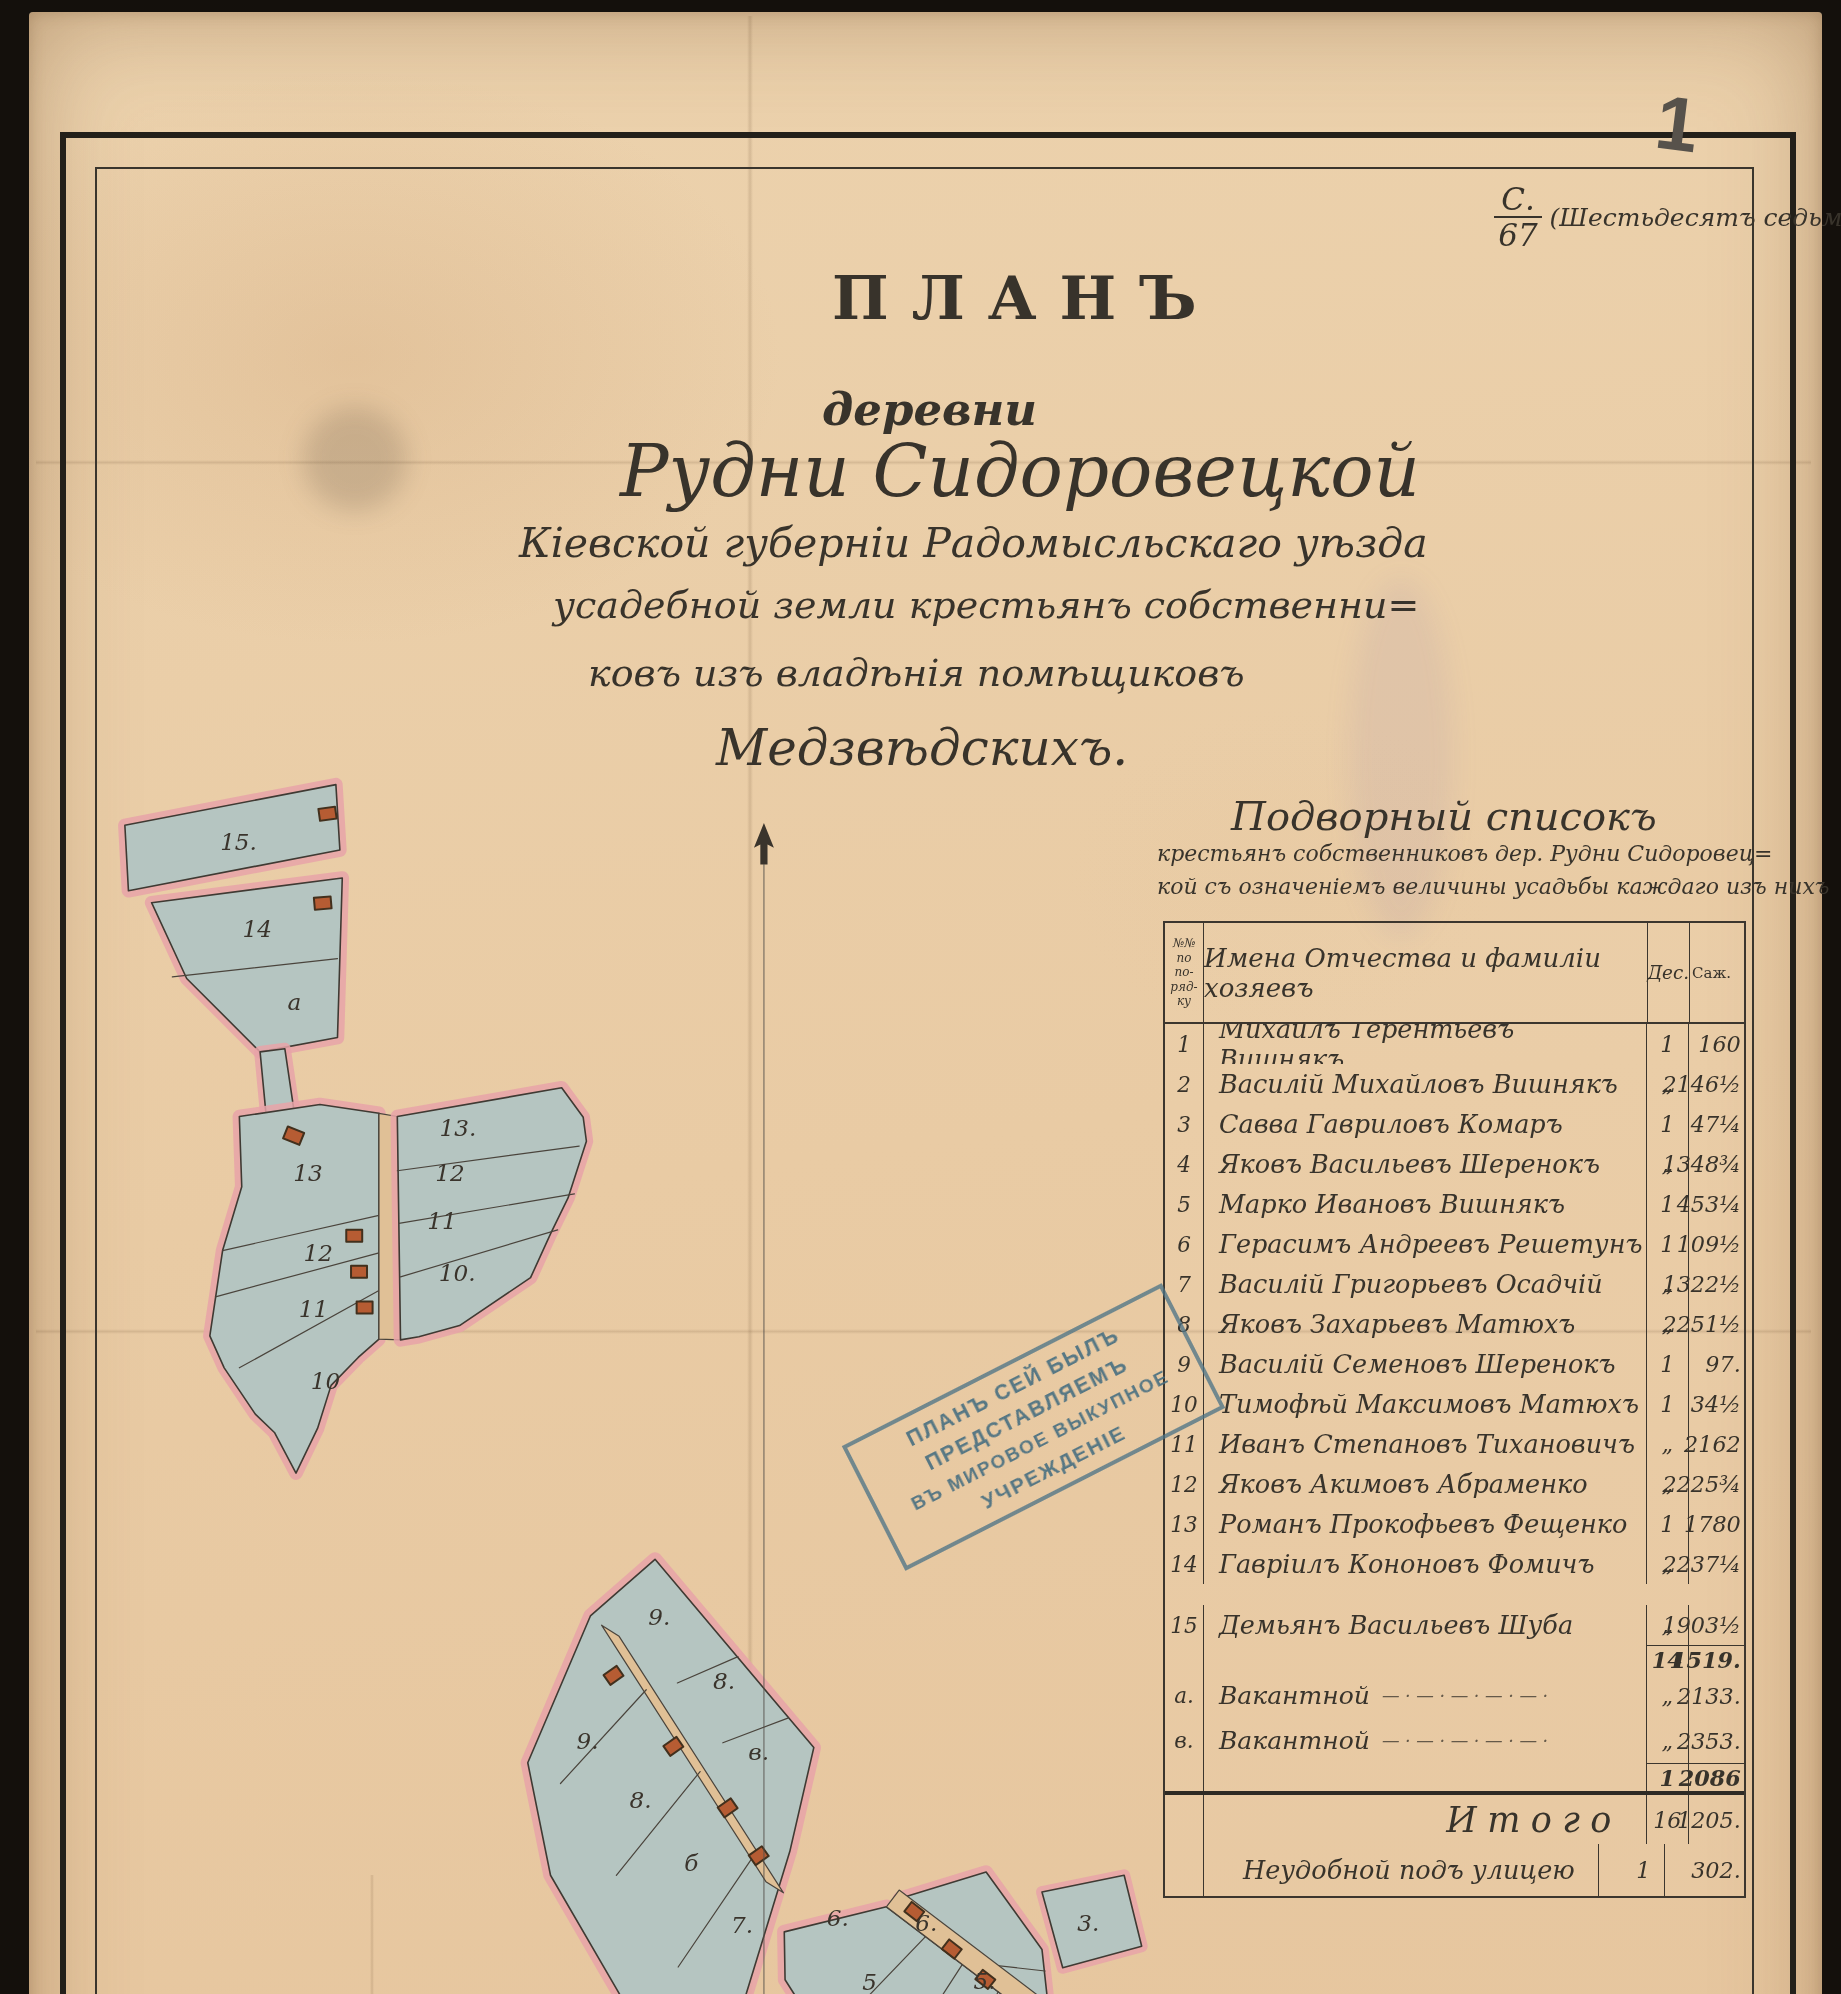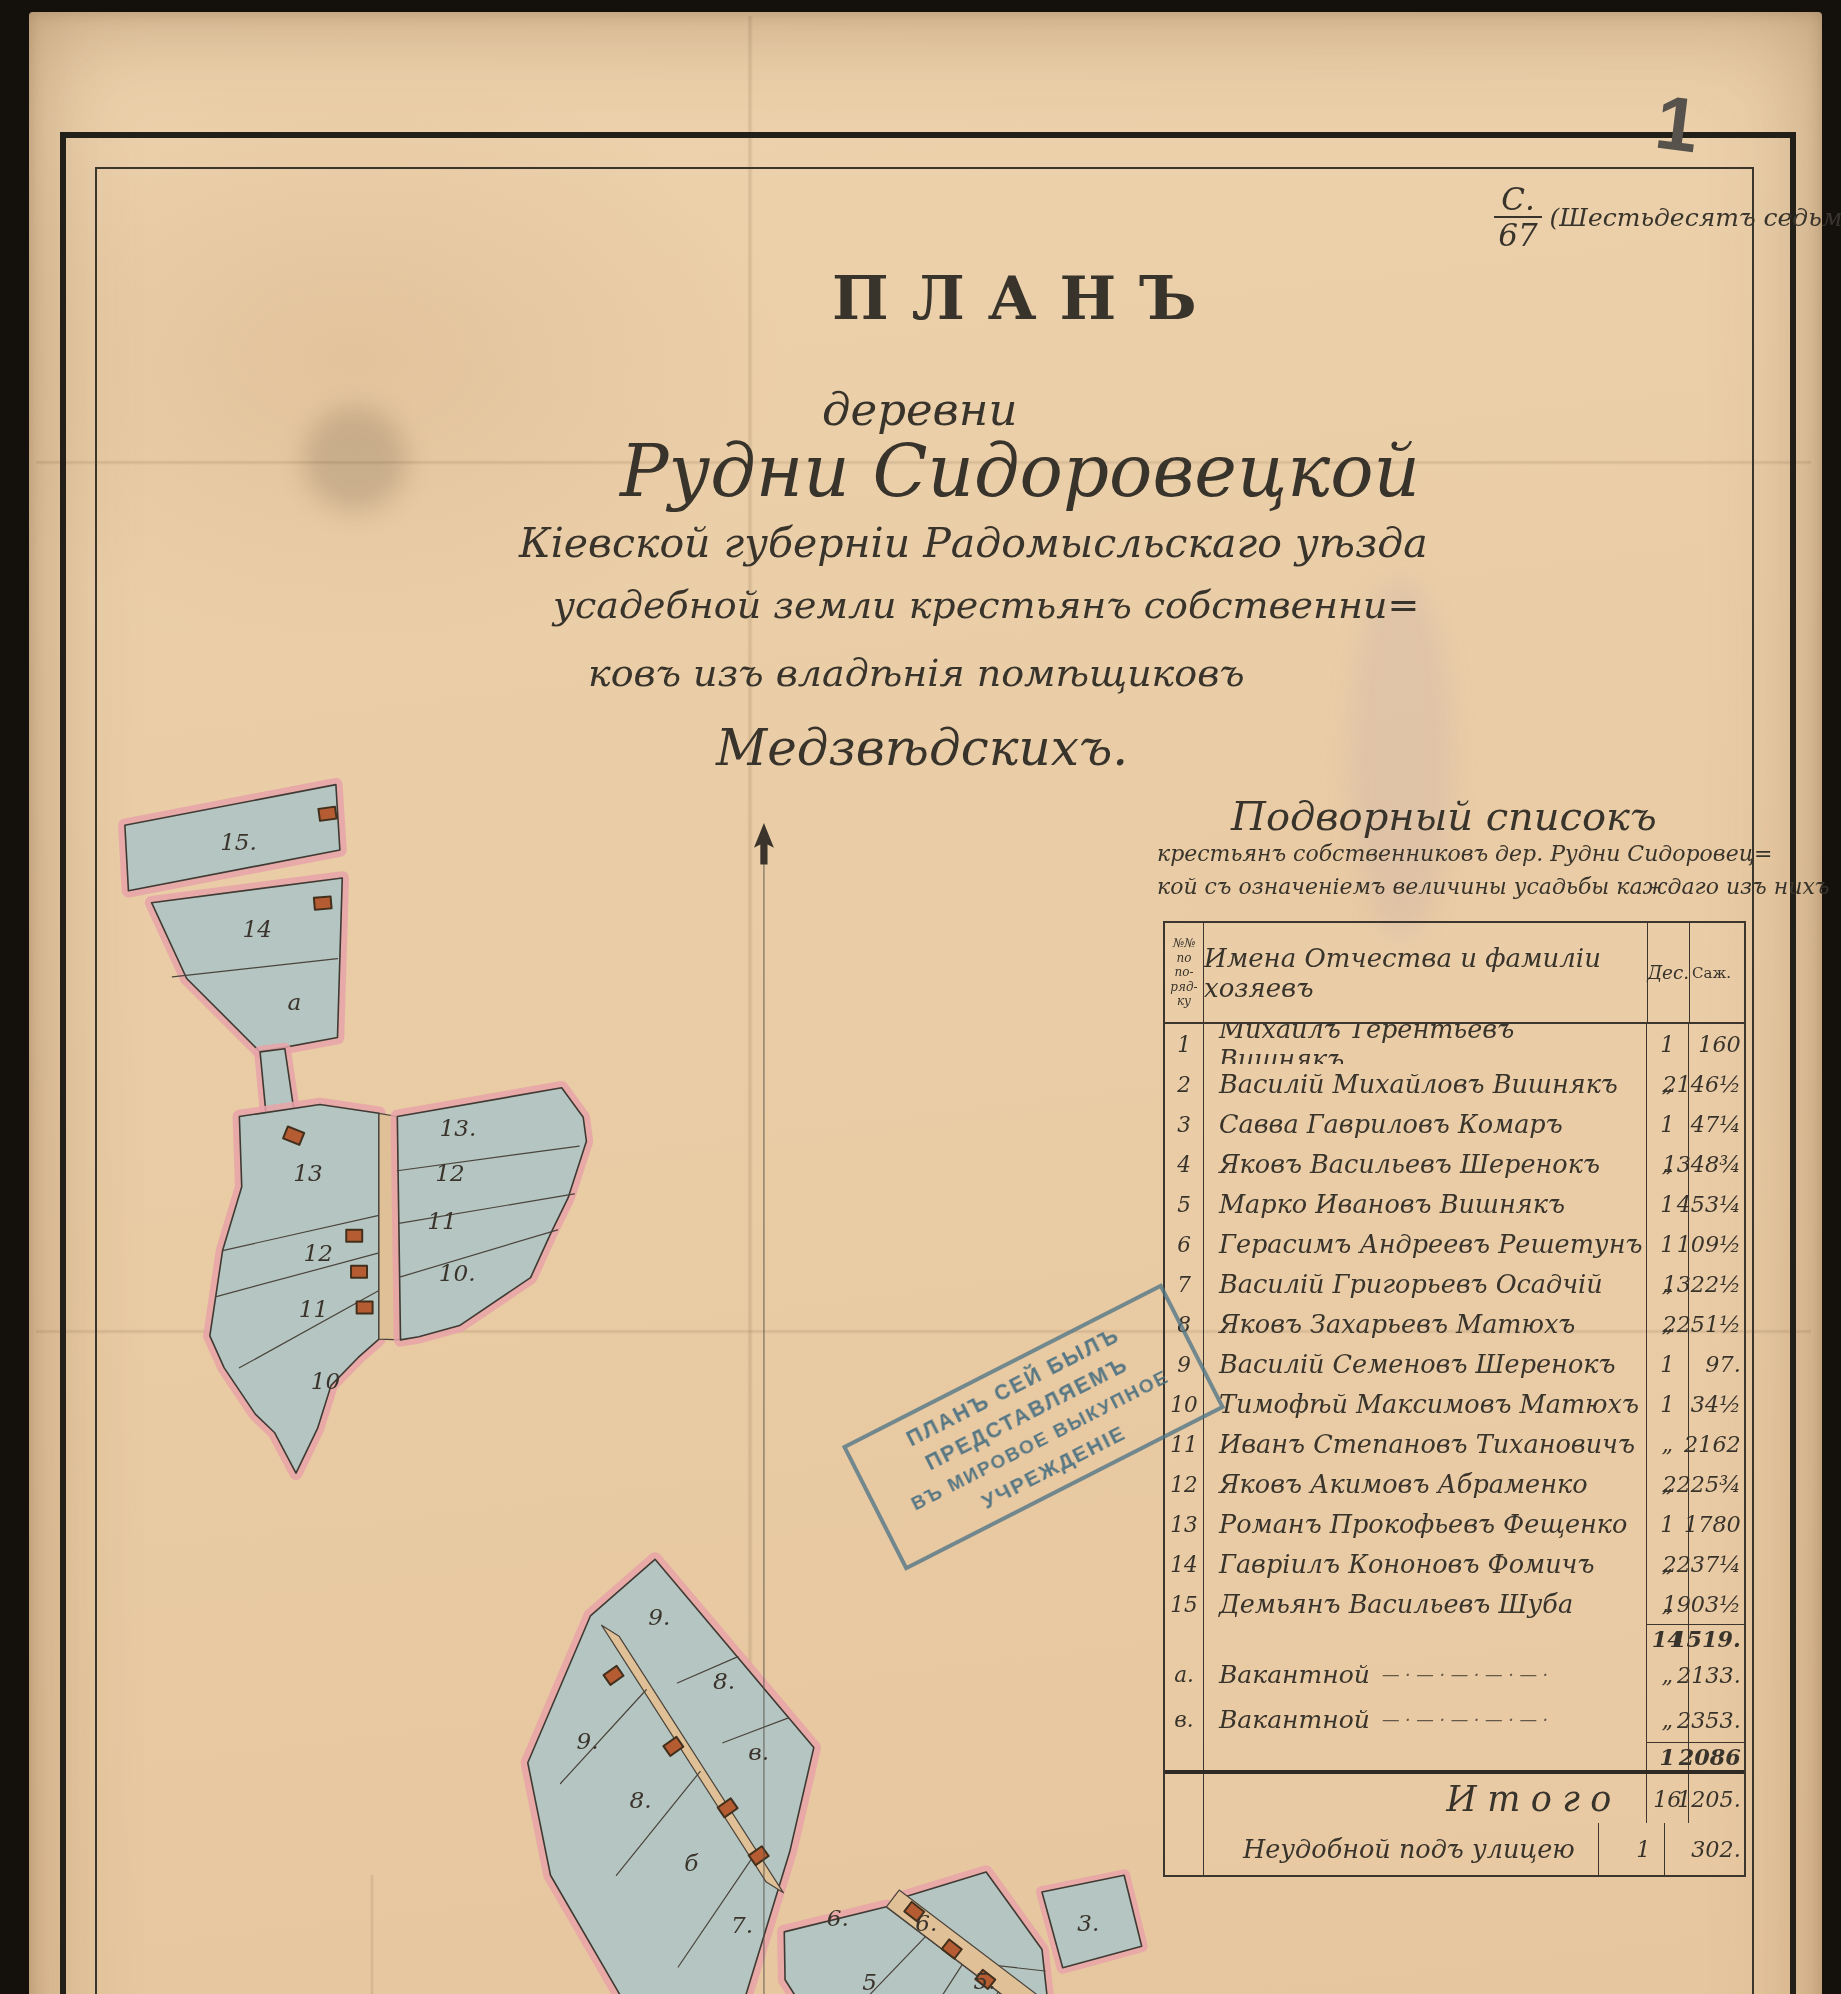--- a/index.html
+++ b/index.html
@@ -73,21 +73,21 @@
   <div class="t" style="left:1656px;top:80px;font-family:'Liberation Sans',sans-serif;font-weight:bold;font-size:76px;color:#57524b;transform:rotate(7deg);">1</div>
   <div class="t" style="left:1494px;top:182px;">
     <span style="display:inline-block;text-align:center;vertical-align:middle;font-size:31px;font-style:italic;line-height:34px;">
       <span style="display:block;border-bottom:2px solid #38332b;padding:0 7.2px;">С.</span>
       <span style="display:block;">67</span>
     </span>
     <span style="font-size:25px;font-style:italic;vertical-align:middle;margin-left:5.6px;">(Шестьдесятъ седьмой)</span>
   </div>
 
   <div class="t" style="left:792px;top:263px;font-size:60px;font-weight:bold;letter-spacing:23px;margin-left:40px;">ПЛАНЪ</div>
-  <div class="t script" style="left:822px;top:383px;font-size:45px;">деревни</div>
+  <div class="t script" style="left:822px;top:383px;font-size:45px;font-weight:bold;">деревни</div>
   <div class="t script" style="left:620px;top:429px;font-size:72px;">Рудни Сидоровецкой</div>
   <div class="t script" style="left:519px;top:513px;font-size:41px;margin-top:6px;">Кіевской губерніи Радомысльскаго уѣзда</div>
   <div class="t script" style="left:553px;top:583px;font-size:38px;">усадебной земли крестьянъ собственни=</div>
   <div class="t script" style="left:588px;top:651px;font-size:38px;">ковъ изъ владѣнія помѣщиковъ</div>
   <div class="t script" style="left:716px;top:719px;font-size:50px;">Медзвѣдскихъ.</div>
 
   <div class="t script" style="left:1231px;top:785px;font-size:40px;margin-top:8px;">Подворный списокъ</div>
   <div class="t script" style="left:1157px;top:841px;font-size:22px;">крестьянъ собственниковъ дер. Рудни Сидоровец=</div>
   <div class="t script" style="left:1157px;top:874px;font-size:22px;">кой съ означеніемъ величины усадьбы каждаго изъ нихъ</div>
 
@@ -182,21 +182,21 @@
           <div class="c-name">Романъ Прокофьевъ Фещенко</div>
           <div class="c-des">1</div>
           <div class="c-saz">1780</div>
         </div>
         <div class="trow row-plain" style="height: 40px;">
           <div class="c-num">14</div>
           <div class="c-name">Гавріилъ Кононовъ Фомичъ</div>
           <div class="c-des">„</div>
           <div class="c-saz">2237¼</div>
         </div>
-        <div class="trow row-plain" style="height: 40px;">
+        <div class="trow row-plain" style="height: 40px; margin-top: 21px;">
           <div class="c-num">15</div>
           <div class="c-name">Демьянъ Васильевъ Шуба</div>
           <div class="c-des">„</div>
           <div class="c-saz">1903½</div>
         </div>
         <div class="trow row-subtotal" style="height: 28px;">
           <div class="c-num"></div>
           <div class="c-name"></div>
           <div class="c-des">14</div>
           <div class="c-saz">1519.</div>

